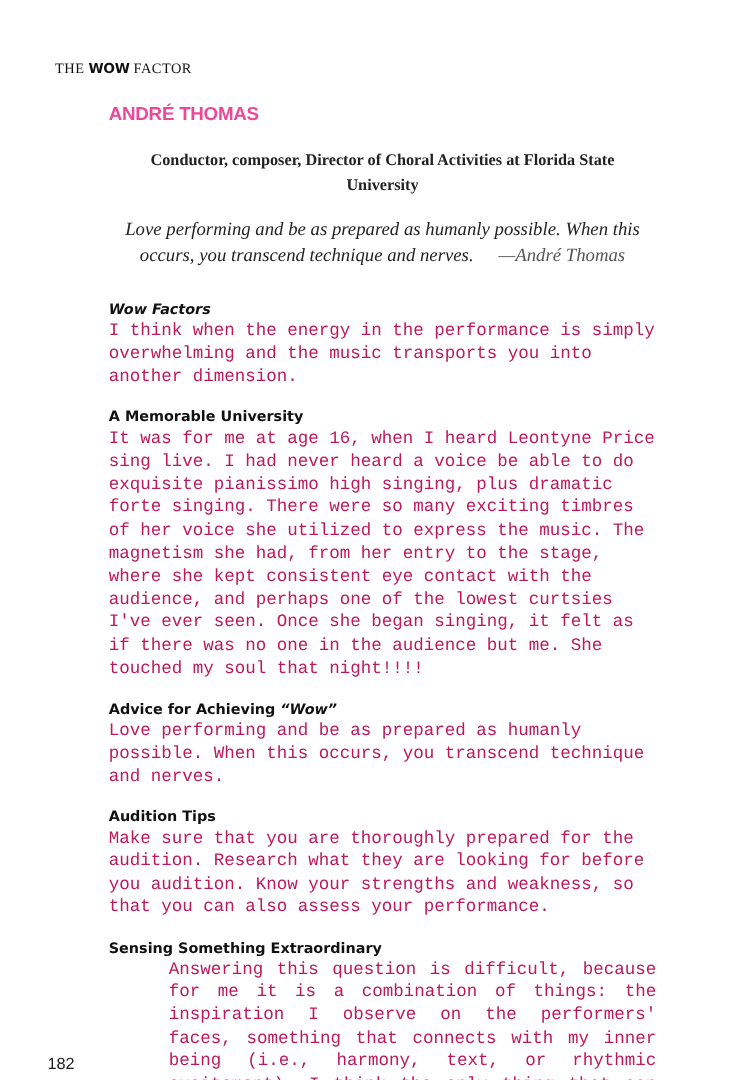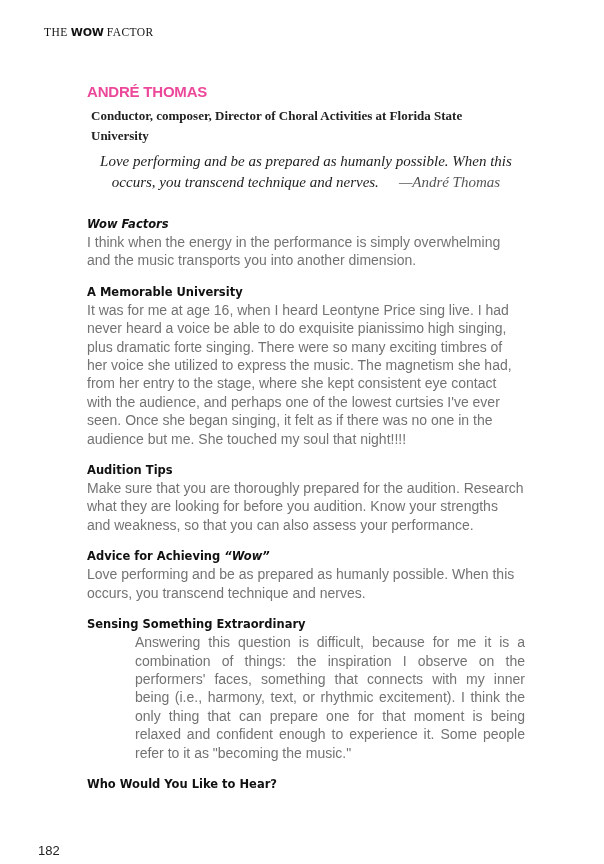--- a/index.html
+++ b/index.html
@@ -11,21 +11,21 @@
       width: 604px;
       height: 864px;
       position: relative;
       overflow: hidden;
       color: #1a1a1a;
       font-family: "Liberation Serif", serif;
     }
     .running-head {
       position: absolute;
       left: 44px;
-      top: 26px;
+      top: 48px;
       font-family: "Liberation Serif", serif;
       font-size: 11.5px;
       letter-spacing: 0.4px;
       color: #111;
     }
     .running-head .wow {
       font-family: "DejaVu Sans", sans-serif;
       font-weight: bold;
       font-size: 11px;
       letter-spacing: -0.3px;
@@ -41,23 +41,24 @@
       font-size: 15px;
       color: #ec4899;
       margin: 0;
       line-height: 20px;
       letter-spacing: -0.2px;
     }
     .role {
       font-family: "Liberation Serif", serif;
       font-weight: bold;
       font-size: 13px;
-      margin: 4px;
+      margin: 16px;
       line-height: 20px;
       color: #222;
+      text-align: center;
     }
     .quote {
       font-family: "Liberation Serif", serif;
       font-style: italic;
       font-size: 15px;
       line-height: 21px;
       text-align: center;
       margin: 5px 0 0 0;
       color: #222;
     }
@@ -79,25 +80,25 @@
       margin: 0;
       color: #111;
     }
     .section h3.italic {
       font-style: italic;
     }
     .section h3 .em {
       font-style: italic;
     }
     .section p {
-      font-family: Liberation Sans, sans-serif;
+      font-family: Liberation Mono, monospace;
       font-size: 14px;
       line-height: 18.4px;
       margin: 0;
-      color: #737373;
+      color: #be185d;
       text-align: left;
     }
     .section p.justify {
       text-align: justify;
       margin-left: 48px;
     }
     .page-number {
       position: absolute;
       left: 38px;
       top: 843px;
@@ -126,27 +127,27 @@
     <h3 class="italic">Wow Factors</h3>
     <p>I think when the energy in the performance is simply overwhelming and the music transports you into another dimension.</p>
   </div>
 
   <div class="section">
     <h3>A Memorable University</h3>
     <p>It was for me at age 16, when I heard Leontyne Price sing live. I had never heard a voice be able to do exquisite pianissimo high singing, plus dramatic forte singing. There were so many exciting timbres of her voice she utilized to express the music. The magnetism she had, from her entry to the stage, where she kept consistent eye contact with the audience, and perhaps one of the lowest curtsies I've ever seen. Once she began singing, it felt as if there was no one in the audience but me. She touched my soul that night!!!!</p>
   </div>
 
   <div class="section">
-    <h3>Audition Tips</h3>
-    <p>Make sure that you are thoroughly prepared for the audition. Research what they are looking for before you audition. Know your strengths and weakness, so that you can also assess your performance.</p>
+    <h3><span>Advice for Achieving </span><span class="em">“Wow”</span></h3>
+    <p>Love performing and be as prepared as humanly possible. When this occurs, you transcend technique and nerves.</p>
   </div>
 
   <div class="section">
-    <h3><span>Advice for Achieving </span><span class="em">“Wow”</span></h3>
-    <p>Love performing and be as prepared as humanly possible. When this occurs, you transcend technique and nerves.</p>
+    <h3>Audition Tips</h3>
+    <p>Make sure that you are thoroughly prepared for the audition. Research what they are looking for before you audition. Know your strengths and weakness, so that you can also assess your performance.</p>
   </div>
 
   <div class="section">
     <h3>Sensing Something Extraordinary</h3>
     <p class="justify">Answering this question is difficult, because for me it is a combination of things: the inspiration I observe on the performers' faces, something that connects with my inner being (i.e., harmony, text, or rhythmic excitement). I think the only thing that can prepare one for that moment is being relaxed and confident enough to experience it. Some people refer to it as "becoming the music."</p>
   </div>
 
   <div class="section">
     <h3>Who Would You Like to Hear?</h3>
   </div>

